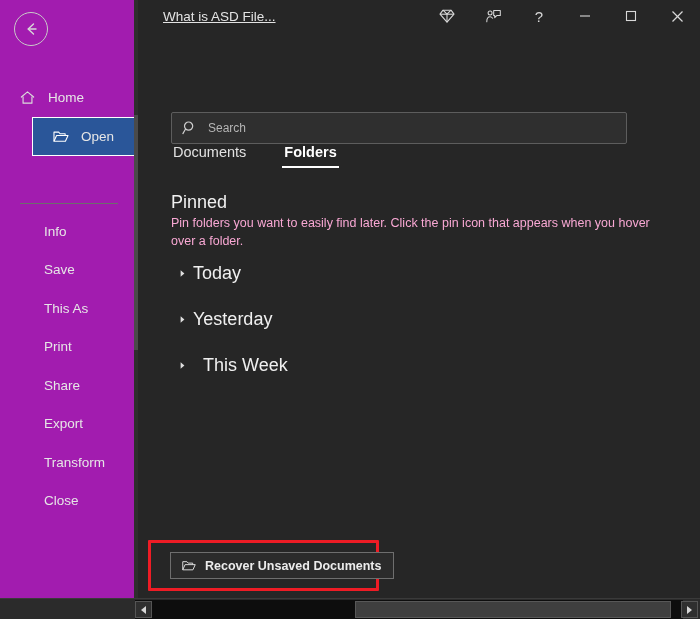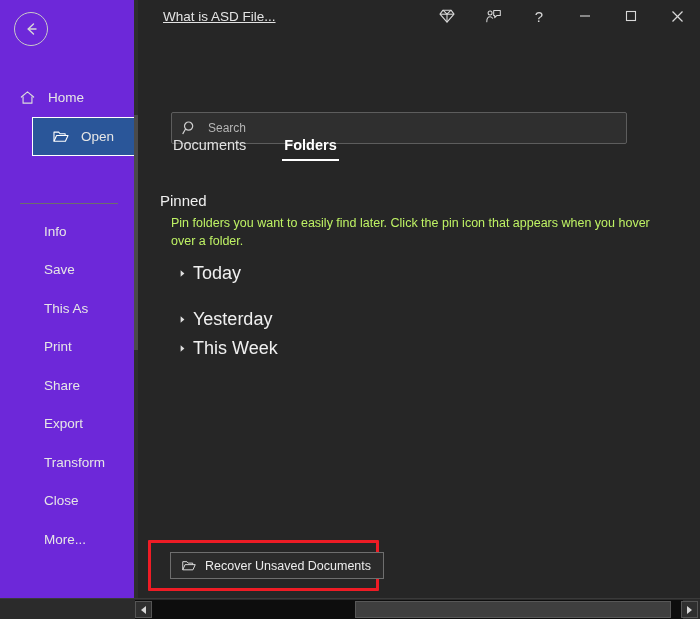--- a/index.html
+++ b/index.html
@@ -13,21 +13,21 @@
     position: relative;
     width: 700px; height: 619px;
     background: #262626;
   }
 
   
   #sidebar {
     position: absolute;
     left: 0; top: 0;
     width: 135px; height: 598px;
-    background: #6d28d9;
+    background: #a21caf;
     padding-left: 47px;
   }
   #back-button {
     position: absolute;
     left: 14px; top: 12px;
     width: 34px; height: 34px;
     border-radius: 50%;
     border: 1.5px solid #c9c9c9;
     display: flex; align-items: center; justify-content: center;
     cursor: pointer;
@@ -159,21 +159,21 @@
     color: #e4e4e4;
     font-family: "Liberation Sans", sans-serif;
     font-size: 12px;
     padding: 0;
   }
   #search-input::placeholder { color: #b5b5b5; opacity: 1; }
 
   
   #tabs {
     position: absolute;
-    left: 33px; top: 137px;
+    left: 33px; top: 144px;
     display: flex;
     align-items: flex-end;
   }
   .tab {
     position: relative;
     font-size: 14.5px;
     color: #e1e1e1;
     padding: 0 2px 8px 2px;
     margin-right: 34px;
     cursor: pointer;
@@ -184,29 +184,29 @@
     content: "";
     position: absolute;
     left: 0; right: 0; bottom: 0;
     height: 2.5px;
     background: #ffffff;
   }
 
   
   #pinned-heading {
     position: absolute;
-    left: 22px; top: 192px;
+    left: 33px; top: 192px;
     color: #f0f0f0;
-    font-size: 15px;
+    font-size: 18px;
   }
   #pinned-description {
     position: absolute;
     left: 33px; top: 214px;
     width: 485px;
-    color: #bef264;
+    color: #f9a8d4;
     font-size: 12.5px;
     line-height: 1.45;
   }
 
   
   .group-row {
     position: absolute;
     left: 33px;
     display: flex;
     align-items: center;
@@ -217,40 +217,41 @@
     display: flex; align-items: center; justify-content: center;
     flex: 0 0 auto;
   }
   .group-label {
     color: #f0f0f0;
     font-size: 18px;
     white-space: nowrap;
   }
   #group-0 { top: 263px; }
   #group-1 { top: 309px; }
-  #group-2 { top: 338px; }
+  #group-2 { top: 355px; gap: 10px; }
 
   
   #recover-highlight {
     position: absolute;
     left: 148px; top: 540px;
     width: 231px; height: 51px;
     border: 3px solid #ee1c25;
     border-radius: 1px;
   }
   #recover-button {
     position: absolute;
     left: 170px; top: 552px;
     height: 27px;
     padding: 0 12px 0 9px;
     background: #2b2b2b;
     border: 1px solid #6e6e6e;
     display: flex;
     align-items: center;
     cursor: pointer;
+    font-weight: bold;
   }
   #recover-button .ic {
     width: 17px; height: 17px;
     margin-right: 8px;
     display: inline-flex;
     align-items: center; justify-content: center;
     flex: 0 0 auto;
   }
   #recover-label {
     color: #ececec;
@@ -361,23 +362,20 @@
         <span>Share</span>
       </div>
       <div class="nav-item plain">
         <span>Export</span>
       </div>
       <div class="nav-item plain">
         <span>Transform</span>
       </div>
       <div class="nav-item plain">
         <span>Close</span>
-      </div>
-      <div class="nav-item plain">
-        <span>More...</span>
       </div>
     </div>
   </div>
 
   <div id="sidebar-scrollbar"></div>
   <div id="sidebar-scrollbar-thumb"></div>
 
   <div id="content">
 
     <div id="titlebar-title">What is ASD File...</div>

